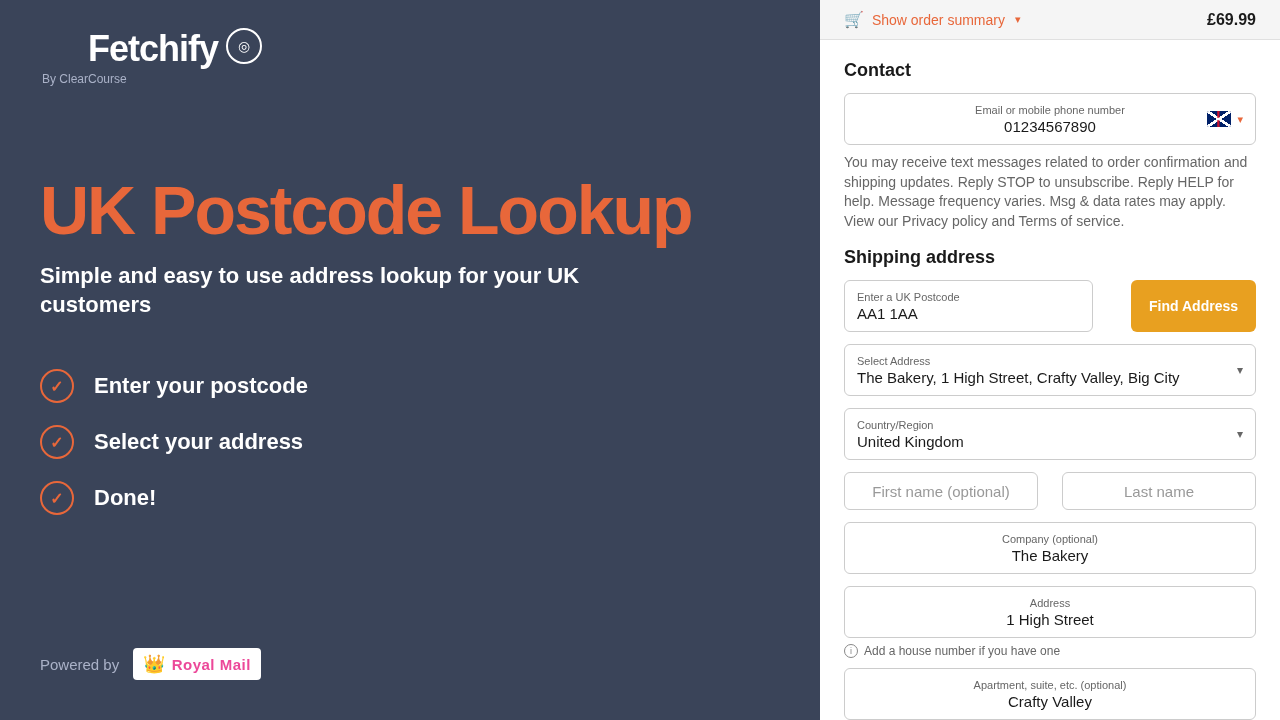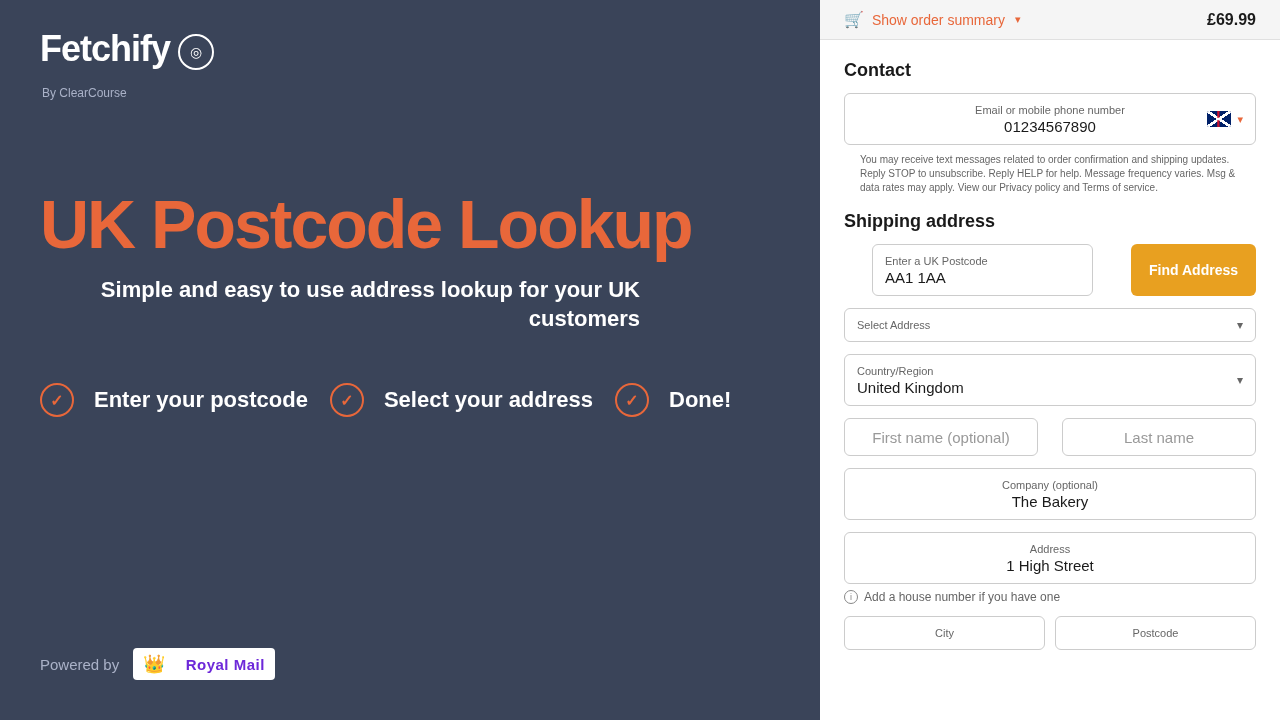--- a/index.html
+++ b/index.html
@@ -10,55 +10,54 @@
       width: 820px;
       min-width: 820px;
       background: #3a4459;
       color: #fff;
       display: flex;
       flex-direction: column;
       padding: 28px 40px 24px 40px;
       position: relative;
     }
     .logo-area { display: flex; flex-direction: column; }
-    .logo-top { display: flex; align-items: flex-end; gap: 8px; }
+    .logo-top { display: flex; align-items: flex-start; gap: 8px; margin-left: 48px; }
     .logo-text { font-size: 36px; font-weight: 700; color: #fff; letter-spacing: -1px; }
     .logo-icon {
       width: 36px; height: 36px;
       border: 2.5px solid #fff;
       border-radius: 50%;
       display: flex; align-items: center; justify-content: center;
       position: relative;
     }
     .logo-icon::after {
       content: '◎';
       font-size: 14px;
       color: #fff;
     }
-    .by-clearcourse { font-size: 12px; color: #aab2c8; margin-top: 16px; margin-left: 2px; }
+    .by-clearcourse { font-size: 12px; color: #aab2c8; margin-top: 2px; margin-left: 2px; }
 
     .main-heading {
       font-size: 68px;
       font-weight: 900;
       color: #e8673a;
       line-height: 1.0;
       margin-top: 90px;
       letter-spacing: -2px;
     }
     .sub-heading {
       font-size: 22px;
       font-weight: 700;
       color: #fff;
       margin-top: 18px;
       line-height: 1.3;
       max-width: 600px;
-      text-align: right;
-    }
-
-    .steps { margin-top: 50px; display: flex; flex-direction: row; gap: 22px; }
+    }
+
+    .steps { margin-top: 50px; display: flex; flex-direction: column; gap: 22px; }
     .step-item { display: flex; align-items: center; gap: 20px; }
     .step-icon {
       width: 34px; height: 34px;
       border: 2.5px solid #e8673a;
       border-radius: 50%;
       display: flex; align-items: center; justify-content: center;
       flex-shrink: 0;
     }
     .step-icon::after { content: '✓'; color: #e8673a; font-size: 16px; font-weight: 700; }
     .step-text { font-size: 22px; font-weight: 600; color: #fff; }
@@ -74,21 +73,21 @@
     .powered-by-label { font-size: 15px; color: #aab2c8; }
     .royal-mail-badge {
       background: #fff;
       border-radius: 4px;
       padding: 5px 10px;
       display: flex;
       align-items: center;
       gap: 6px;
     }
     .royal-mail-crown { font-size: 18px; color: #1a1a6e; }
-    .royal-mail-text { font-size: 15px; font-weight: 700; color: #6d28d9; letter-spacing: 0.5px; margin-left: 14px; }
+    .royal-mail-text { font-size: 15px; font-weight: 700; color: #ec4899; letter-spacing: 0.5px; }
 
     
     .right-panel {
       flex: 1;
       background: #fff;
       display: flex;
       flex-direction: column;
       overflow-y: auto;
     }
 
@@ -155,32 +154,31 @@
       position: absolute;
       top: 0; left: 50%; right: 0; bottom: 0;
       left: 50%;
       transform: translateX(-50%);
       width: 4px;
       background: #C8102E;
       box-shadow: 0 0 0 100px #C8102E;
       clip-path: polygon(0 42%, 100% 42%, 100% 58%, 0 58%, 0 100%, 50% 100%, 50% 58%, 100% 58%, 100% 42%, 50% 42%, 50% 0, 0 0);
     }
 
-    .sms-notice { font-size: 10px; color: #666; line-height: 1.4; margin: 8px 0 16px 16px; }
+    .sms-notice { font-size: 14px; color: #666; line-height: 1.4; margin: 8px 0 16px 0; }
 
     
     .shipping-section { }
     .postcode-row { display: flex; gap: 10px; margin-bottom: 12px; }
     .postcode-input-wrap {
       flex: 1;
       border: 1px solid #ccc;
       border-radius: 6px;
       padding: 10px 12px 8px 12px;
       background: #fff;
-      margin-left: 28px;
     }
     .find-address-btn {
       background: #e8a020;
       color: #fff;
       border: none;
       border-radius: 6px;
       padding: 12px 18px;
       font-size: 14px;
       font-weight: 600;
       cursor: pointer;
@@ -286,20 +284,21 @@
       <div class="postcode-row">
         <div class="postcode-input-wrap">
           <span class="input-label">Enter a UK Postcode</span>
           <span class="input-value">AA1 1AA</span>
         </div>
         <button class="find-address-btn">Find Address</button>
       </div>
 
       <div class="select-group">
         <span class="input-label">Select Address</span>
+        <span class="input-value">The Bakery, 1 High Street, Crafty Valley, Big City</span>
         <span class="select-chevron">▾</span>
       </div>
 
       <div class="select-group">
         <span class="input-label">Country/Region</span>
         <span class="input-value">United Kingdom</span>
         <span class="select-chevron">▾</span>
       </div>
 
       <div class="name-row">
@@ -318,20 +317,24 @@
 
       <div class="input-group">
         <span class="input-label">Address</span>
         <span class="input-value">1 High Street</span>
       </div>
       <div class="address-note">
         <span class="info-icon">i</span>
         <span>Add a house number if you have one</span>
       </div>
 
+      <div class="input-group" style="margin-bottom:0;">
+        <span class="input-label">Apartment, suite, etc. (optional)</span>
+        <span class="input-value">Crafty Valley</span>
+      </div>
 
       <div class="city-postcode-row">
         <div class="input-group">
           <span class="input-label">City</span>
 
         </div>
         <div class="input-group">
           <span class="input-label">Postcode</span>
 
         </div>

